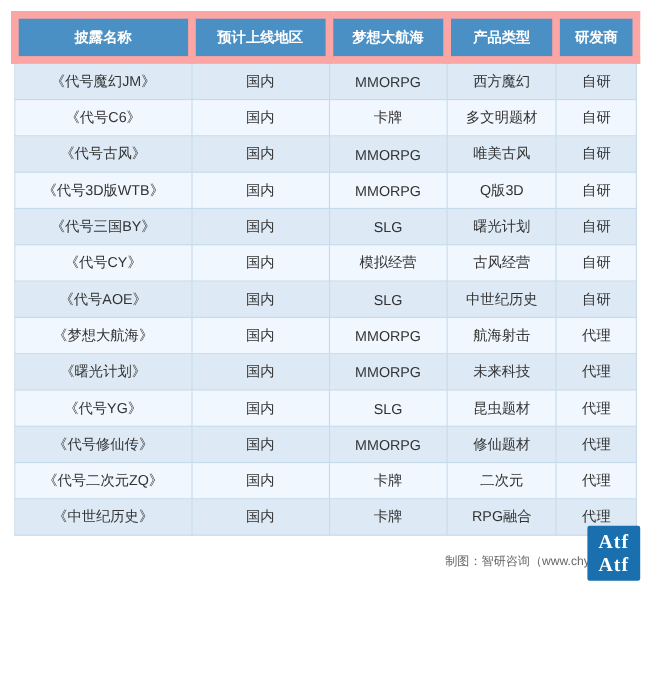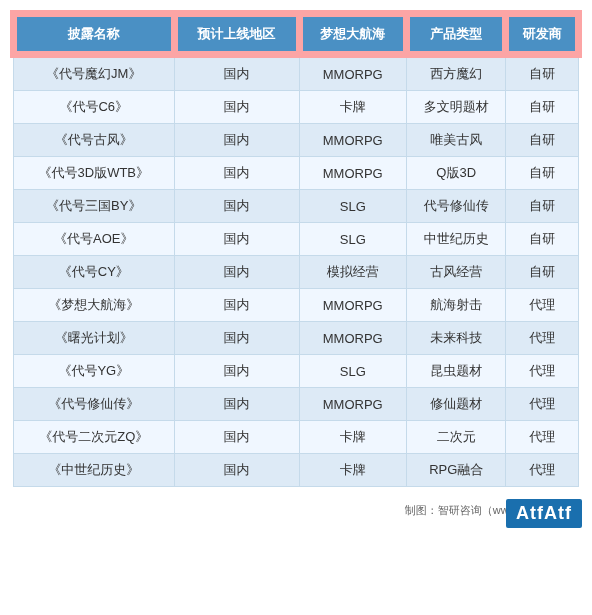--- a/index.html
+++ b/index.html
@@ -95,35 +95,35 @@
         <td>《代号3D版WTB》</td>
         <td>国内</td>
         <td>MMORPG</td>
         <td>Q版3D</td>
         <td>自研</td>
       </tr>
       <tr>
         <td>《代号三国BY》</td>
         <td>国内</td>
         <td>SLG</td>
-        <td>代号修仙传</td>
+        <td>曙光计划</td>
+        <td>自研</td>
+      </tr>
+      <tr>
+        <td>《代号CY》</td>
+        <td>国内</td>
+        <td>模拟经营</td>
+        <td>古风经营</td>
         <td>自研</td>
       </tr>
       <tr>
         <td>《代号AOE》</td>
         <td>国内</td>
         <td>SLG</td>
         <td>中世纪历史</td>
-        <td>自研</td>
-      </tr>
-      <tr>
-        <td>《代号CY》</td>
-        <td>国内</td>
-        <td>模拟经营</td>
-        <td>古风经营</td>
         <td>自研</td>
       </tr>
       <tr>
         <td>《梦想大航海》</td>
         <td>国内</td>
         <td>MMORPG</td>
         <td>航海射击</td>
         <td>代理</td>
       </tr>
       <tr>
@@ -159,17 +159,17 @@
         <td>国内</td>
         <td>卡牌</td>
         <td>RPG融合</td>
         <td>代理</td>
       </tr>
     </tbody>
 </table>
 
 <div class="bottom-row">
   <span class="footer">制图：智研咨询（www.chyxx.com）</span>
-  <div style="position:absolute;right:0;bottom:-10px;display:flex;flex-direction:row;align-items:center;background:#1a6fae;padding:4px 10px;border-radius:2px;">
+  <div style="position:absolute;right:0;bottom:-10px;display:flex;flex-direction:column;align-items:center;background:#1a6fae;padding:4px 10px;border-radius:2px;font-family:Liberation Serif, serif;">
     <span style="color:#fff;font-size:18px;font-weight:bold;letter-spacing:1px;">Atf</span>
     <span style="color:#fff;font-size:18px;font-weight:bold;letter-spacing:1px;">Atf</span>
   </div>
 </div>
 
 </body></html>

